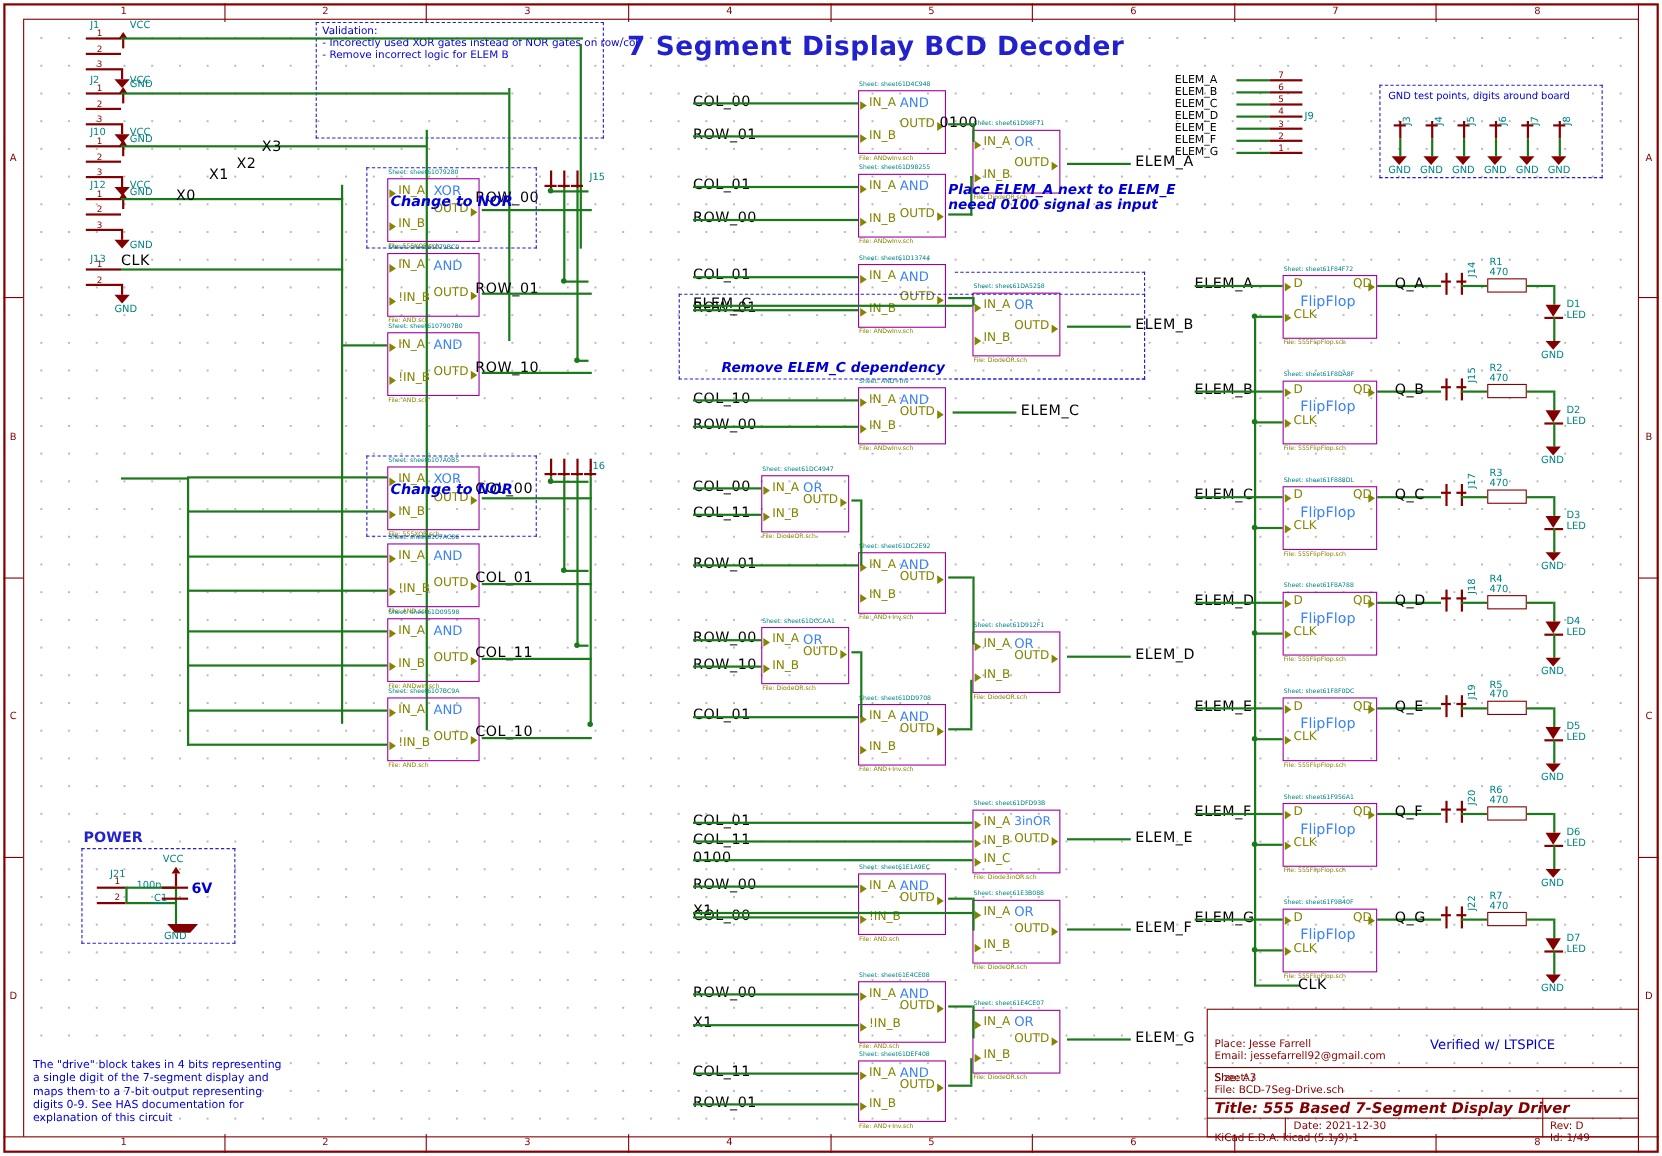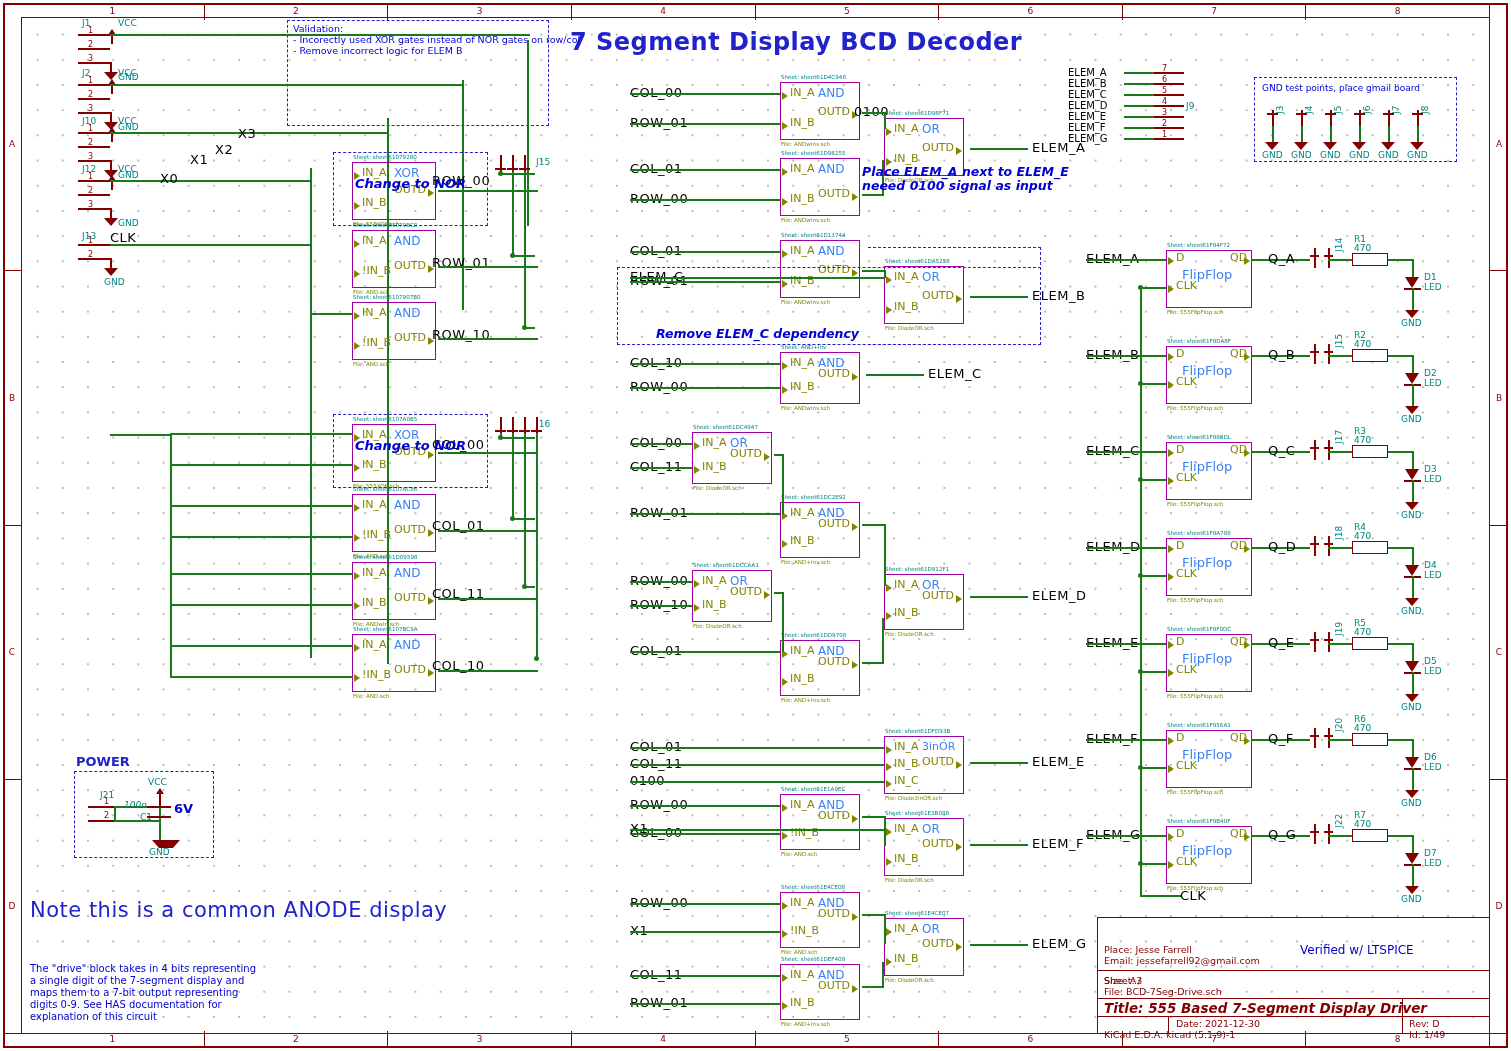--- a/index.html
+++ b/index.html
@@ -625,21 +625,21 @@
       <div class="pinred h" style="left:1154px;top:127px;width:30px;"></div>
       <div class="lbl lbl-redsm" style="left:1162px;top:119px;">2</div>
       <div class="lbl" style="left:1068px;top:133px;font-size:10px;color:#000;">ELEM_G</div>
       <div class="wire h" style="left:1124px;top:138px;width:30px;"></div>
       <div class="pinred h" style="left:1154px;top:138px;width:30px;"></div>
       <div class="lbl lbl-redsm" style="left:1162px;top:130px;">1</div>
       <div class="lbl lbl-teal" style="left:1186px;top:101px;">J9</div>
     </div>
 
   <div class="dashbox" style="left:1254px;top:77px;width:203px;height:85px;"></div>
-  <div class="lbl lbl-note" style="left:1262px;top:83px;font-size:9px;">GND test points, place gmail board</div>
+  <div class="lbl lbl-note" style="left:1262px;top:83px;font-size:9px;">GND test points, digits around board</div>
   <div id="gnd-testpoints">
       <div class="pinred v" style="left:1272px;top:110px;height:16px;"></div>
       <div class="pinred h" style="left:1267px;top:113px;width:11px;"></div>
       <div class="lbl lbl-teal" style="left:1275px;top:114px;transform:rotate(-90deg);transform-origin:left top;">J3</div>
       <div class="wire v" style="left:1272px;top:126px;height:16px;"></div>
       <div class="gndsym" style="left:1265px;top:142px;width:0;height:0;border-left:7px solid transparent;border-right:7px solid transparent;border-top:8px solid #840000;"></div>
       <div class="lbl lbl-teal" style="left:1262px;top:150px;">GND</div>
       <div class="pinred v" style="left:1301px;top:110px;height:16px;"></div>
       <div class="pinred h" style="left:1296px;top:113px;width:11px;"></div>
       <div class="lbl lbl-teal" style="left:1304px;top:114px;transform:rotate(-90deg);transform-origin:left top;">J4</div>
@@ -923,29 +923,28 @@
   <div class="pinred v" style="left:159px;top:794px;height:12px;"></div>
   <div class="lbl lbl-teal" style="left:100px;top:790px;">J21</div>
   <div class="pinred h" style="left:88px;top:806px;width:26px;"></div>
   <div class="pinred h" style="left:88px;top:820px;width:26px;"></div>
   <div class="lbl lbl-redsm" style="left:104px;top:797px;">1</div>
   <div class="lbl lbl-redsm" style="left:104px;top:811px;">2</div>
   <div class="wire h" style="left:114px;top:806px;width:46px;"></div>
   <div class="wire h" style="left:114px;top:820px;width:46px;"></div>
   <div class="wire v" style="left:114px;top:806px;height:15px;"></div>
   <div class="wire v" style="left:159px;top:806px;height:34px;"></div>
-  <div class="lbl lbl-teal" style="left:124px;top:800px;font-style:italic;">100n</div>
+  <div class="lbl lbl-teal" style="left:124px;top:800px;">100n</div>
   <div class="lbl lbl-teal" style="left:140px;top:812px;text-decoration:underline;">C1</div>
   <div class="pinred h" style="left:147px;top:806px;width:24px;height:2.2px;"></div>
   <div class="pinred h" style="left:147px;top:816px;width:24px;height:2.2px;"></div>
   <div class="lbl" style="left:174px;top:801px;font-size:13px;font-weight:bold;color:#0000cc;">6V</div>
   <div class="gndsym" style="left:152px;top:840px;width:14px;height:8px;border-left:7px solid transparent;border-right:7px solid transparent;border-top:8px solid #840000;"></div>
   <div class="lbl lbl-teal" style="left:149px;top:847px;">GND</div>
 
-  <div class="lbl lbl-bignote" style="left:30px;top:898px;">Note this is a common ANODE display</div>
   <div class="lbl lbl-note" style="left:30px;top:963px;font-size:10px;">The "drive" block takes in 4 bits representing</div>
   <div class="lbl lbl-note" style="left:30px;top:975px;font-size:10px;">a single digit of the 7-segment display and</div>
   <div class="lbl lbl-note" style="left:30px;top:987px;font-size:10px;">maps them to a 7-bit output representing</div>
   <div class="lbl lbl-note" style="left:30px;top:999px;font-size:10px;">digits 0-9. See HAS documentation for</div>
   <div class="lbl lbl-note" style="left:30px;top:1011px;font-size:10px;">explanation of this circuit</div>
 
   <div class="tb" style="left:1097px;top:917px;width:393px;height:117px;"></div>
   <div class="tb" style="left:1097px;top:970px;width:393px;height:0;border-width:0 0 1.5px 0;"></div>
   <div class="tb" style="left:1097px;top:998px;width:393px;height:0;border-width:0 0 1.5px 0;"></div>
   <div class="tb" style="left:1097px;top:1016px;width:393px;height:0;border-width:0 0 1.5px 0;"></div>

